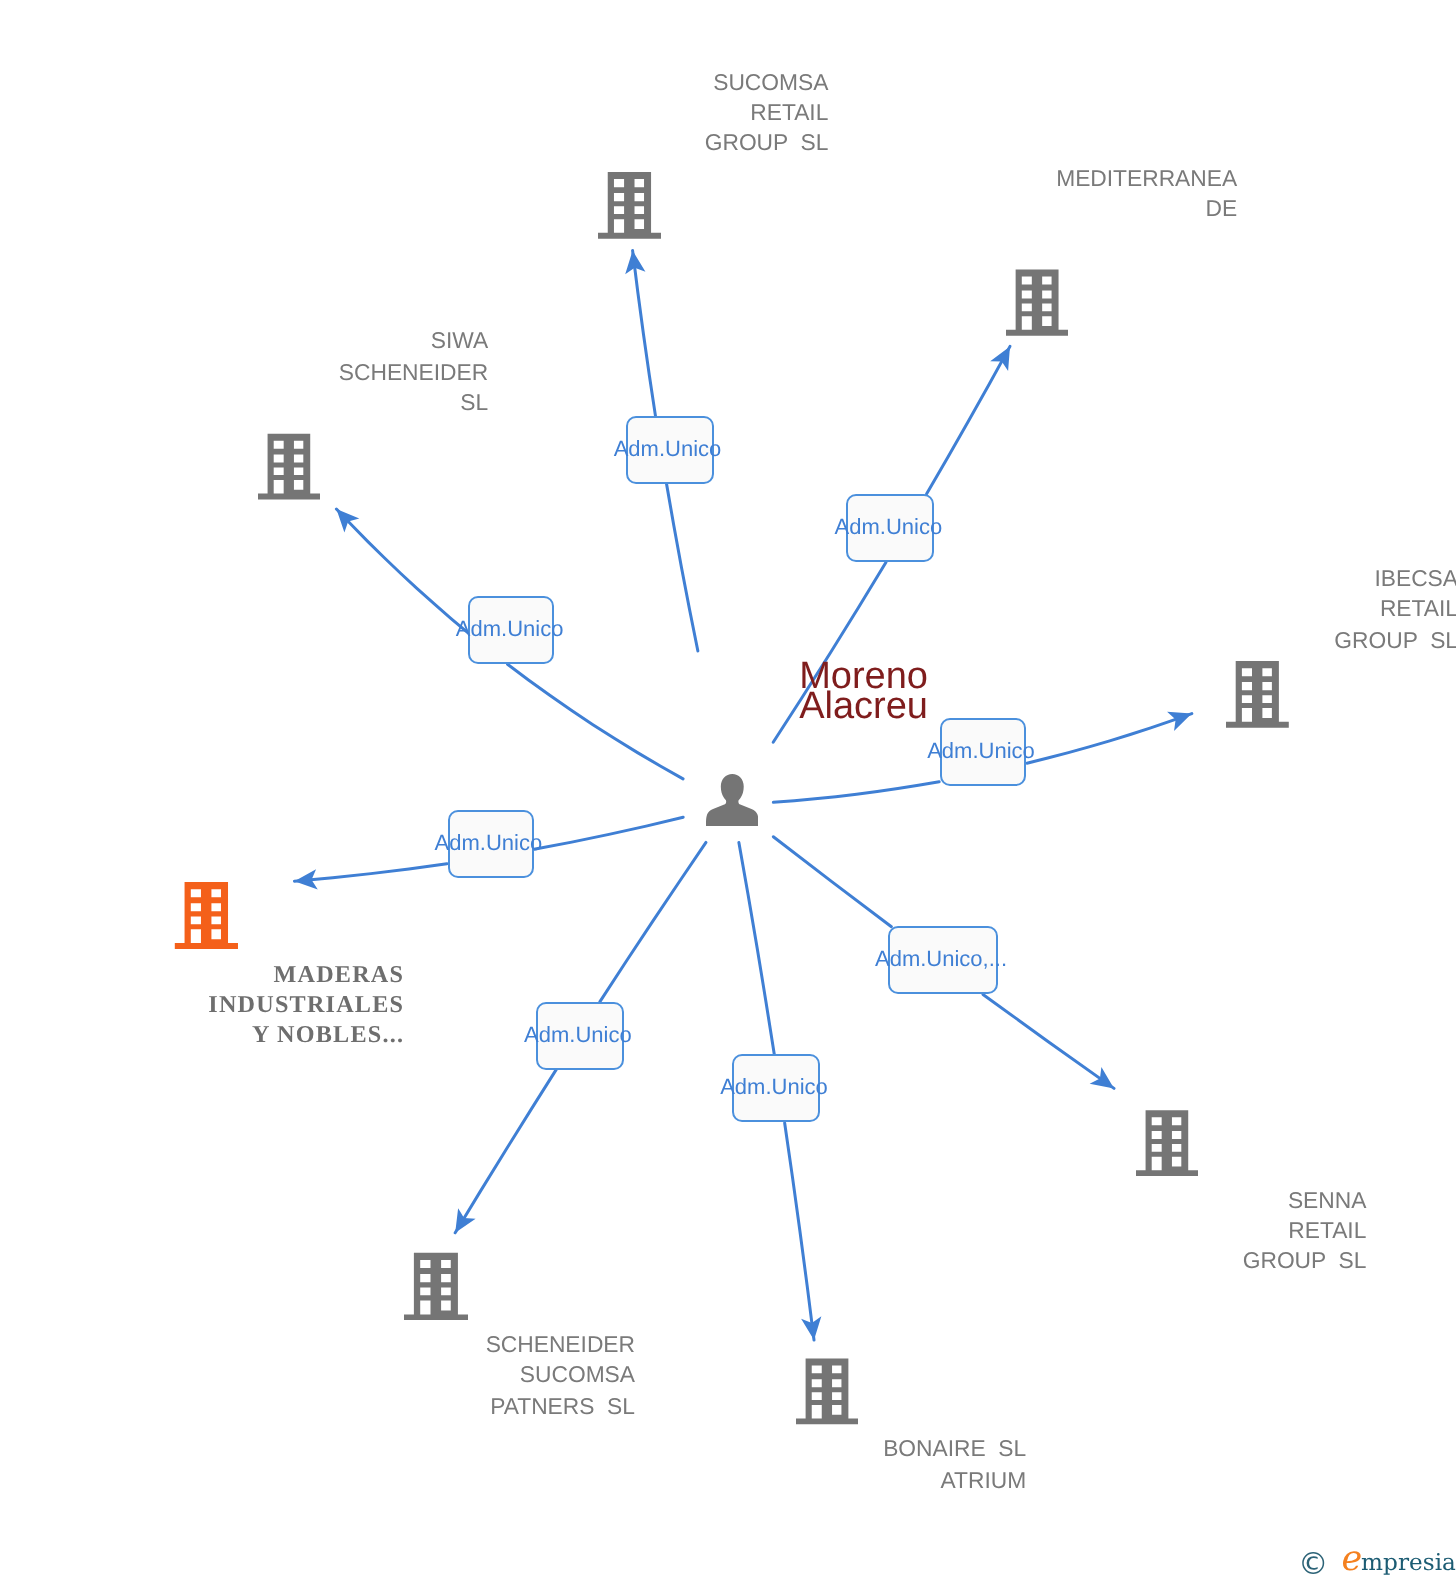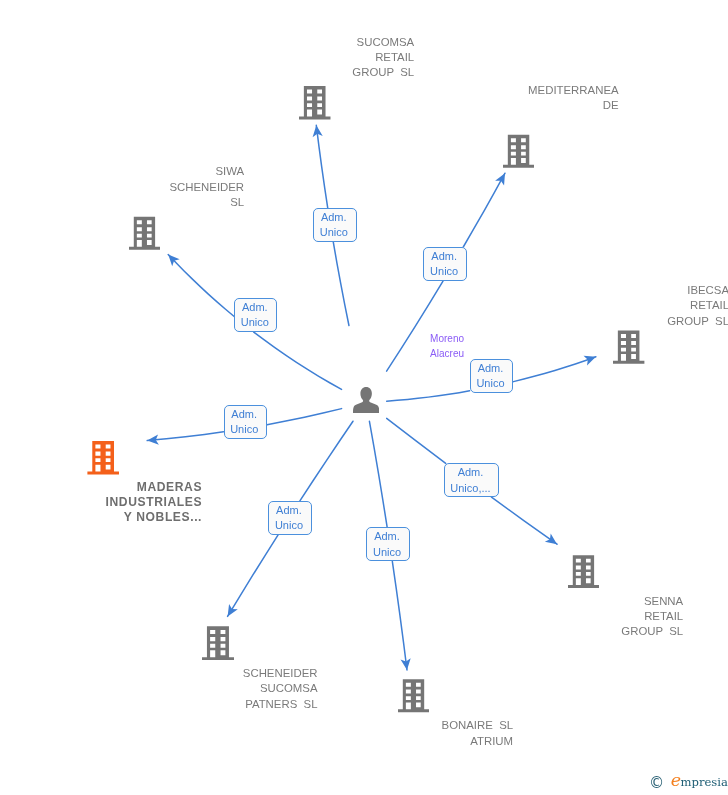--- a/index.html
+++ b/index.html
@@ -5,25 +5,25 @@
 <style>
   html,body{margin:0;padding:0;background:#ffffff;}
   body{width:728px;height:795px;overflow:hidden;
        font-family:"Liberation Sans",sans-serif;}
   #stage{position:relative;width:728px;height:795px;background:#fff;}
   svg#edges{position:absolute;left:0;top:0;width:728px;height:795px;}
   .ico{position:absolute;display:block;}
   .nlabel{position:absolute;text-align:right;color:#7a7a7a;font-size:11.4px;
           line-height:15.3px;white-space:nowrap;}
   .nlabel span{display:block;white-space:pre;}
-  .nlabel.ctr{font-size:10px;line-height:15.2px;color:#8b5cf6;}
-  .nlabel.hl{font-weight:bold;color:#6e6e6e;font-size:12.1px;letter-spacing:0.6px;}
+  .nlabel.ctr{font-size:19px;line-height:15.2px;color:#7f1d1d;}
+  .nlabel.hl{font-weight:bold;color:#6e6e6e;font-size:12.1px;letter-spacing:0.6px;font-family:Liberation Serif, serif;}
   .rel{position:absolute;box-sizing:border-box;border:1.4px solid #4b90dd;border-radius:5px;
        background:#fafafa;color:#3f7fd4;font-size:11px;line-height:15.1px;
-       display:flex;flex-direction:column;align-items:center;justify-content:center;padding-top:0.6px;padding-right:2.1px;}
+       display:flex;align-items:center;justify-content:center;padding-top:0.6px;padding-right:2.1px;}
   .rel span{display:block;white-space:pre;}
   #footer{position:absolute;left:649px;top:772px;white-space:nowrap;line-height:1;}
   #footer .copy{display:inline-block;font-family:"DejaVu Sans",sans-serif;font-size:15.2px;color:#2c6377;vertical-align:-2px;}
   #footer .brand-e{display:inline-block;font-family:"DejaVu Serif",serif;font-style:italic;font-size:17.5px;color:#f4801f;margin-left:6.5px;vertical-align:0px;}
   #footer .brand-rest{display:inline-block;font-family:"DejaVu Serif",serif;font-size:11.6px;color:#1c5c73;margin-left:-0.5px;letter-spacing:0px;text-align:right;}
   </style>
 </head>
 <body>
 
 <div id="stage">

